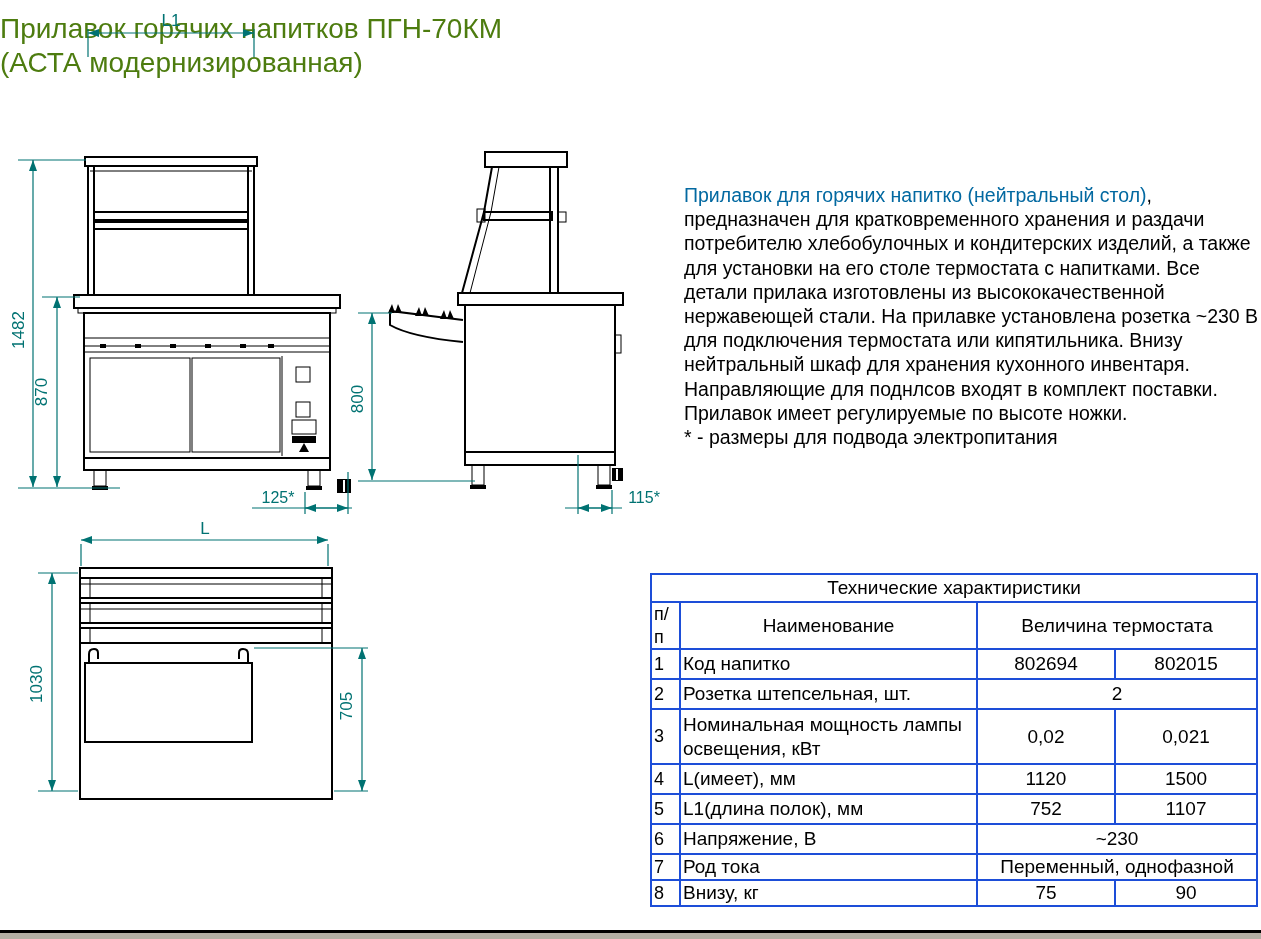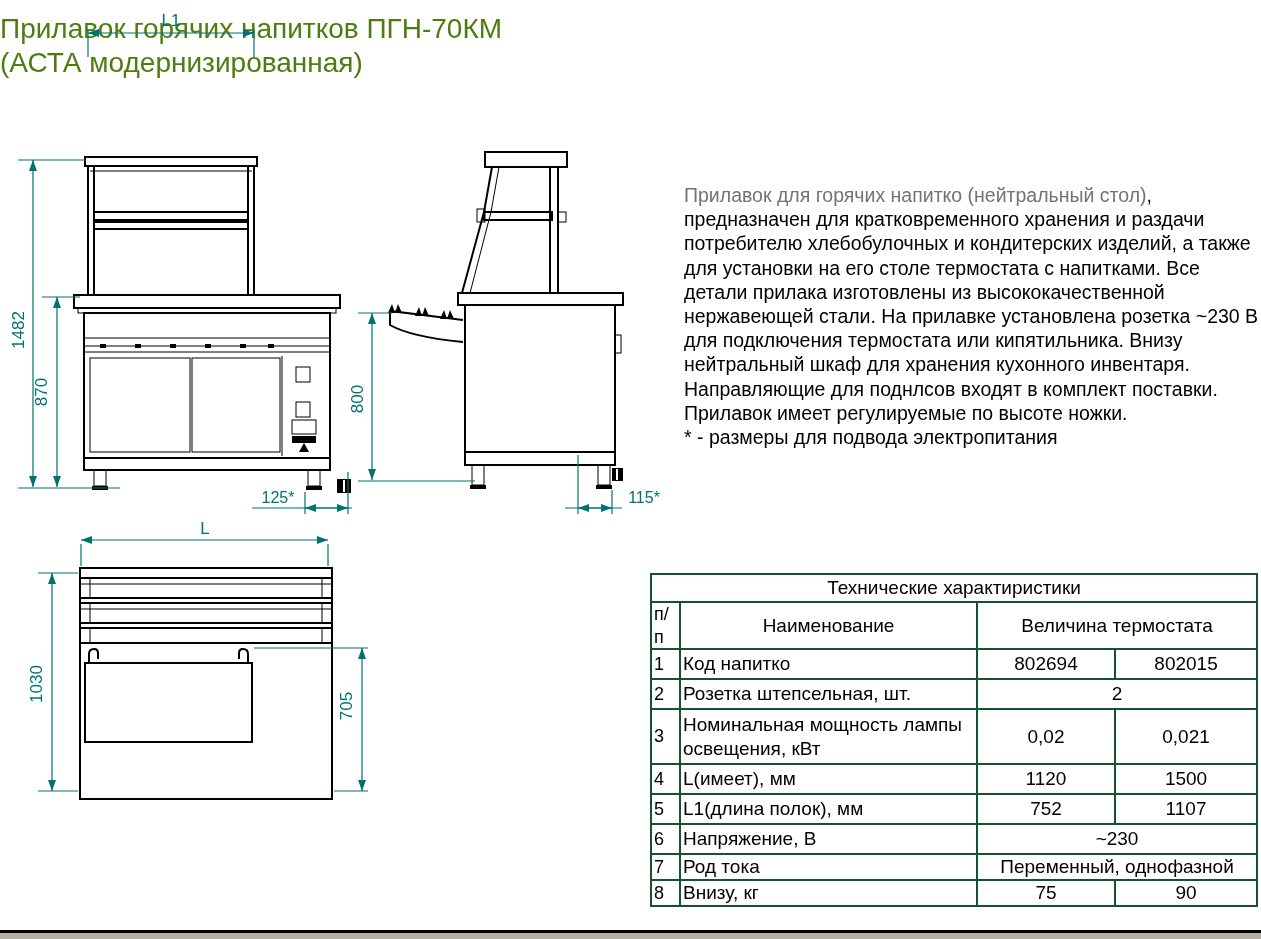--- a/index.html
+++ b/index.html
@@ -21,29 +21,29 @@
   .obj-thin{stroke:#000;stroke-width:1;fill:none;}
   .obj-fill{fill:#000;stroke:none;}
   .dim{stroke:#007272;stroke-width:1.2;fill:none;}
   .dim-label{font:17px "Liberation Sans",sans-serif;fill:#007272;}
   .dim-label-s{font:16px "Liberation Sans",sans-serif;fill:#007272;}
   
   .description{
     position:absolute;left:684px;top:183px;width:578px;
     font-size:19.5px;line-height:24.2px;color:#000;
   }
-  .description .lead{color:#737373;margin-top:12px;}
+  .description .lead{color:#0369a1;margin-top:12px;}
   
   table.specs{
     position:absolute;left:650px;top:573px;
     border-collapse:collapse;table-layout:fixed;
     width:606px;font-size:19px;color:#000;
   }
   table.specs td{
-    border:2px solid #14532d;padding:0 2px;overflow:hidden;
+    border:2px solid #1d4ed8;padding:0 2px;overflow:hidden;
     line-height:1.25;
   }
   td.c{text-align:center;}
   td.num{text-align:left;padding:0;font-size:18px;}
   td.tbl-title{text-align:center;padding-right:254px;height:26px;}
   td.name{text-align:left;padding-left:4px;}
   tr.h-head td{height:28px;}
   tr.r-std td{height:28px;}
   tr.r-tall td{height:53px;}
   tr.r-short td{height:24px;}

